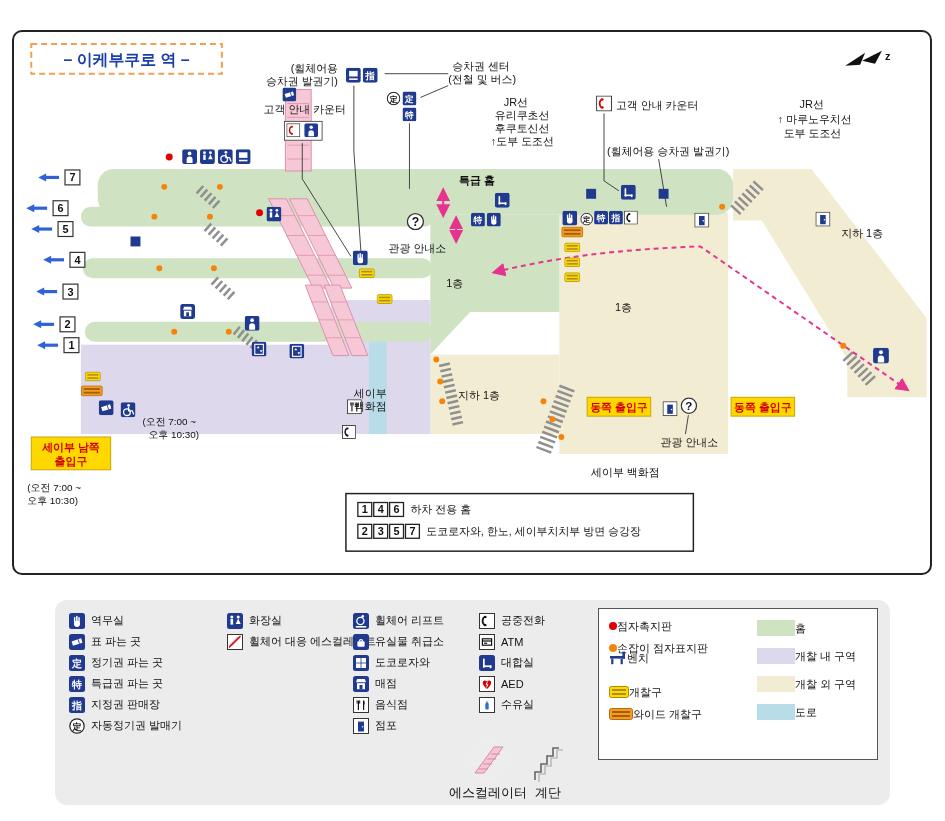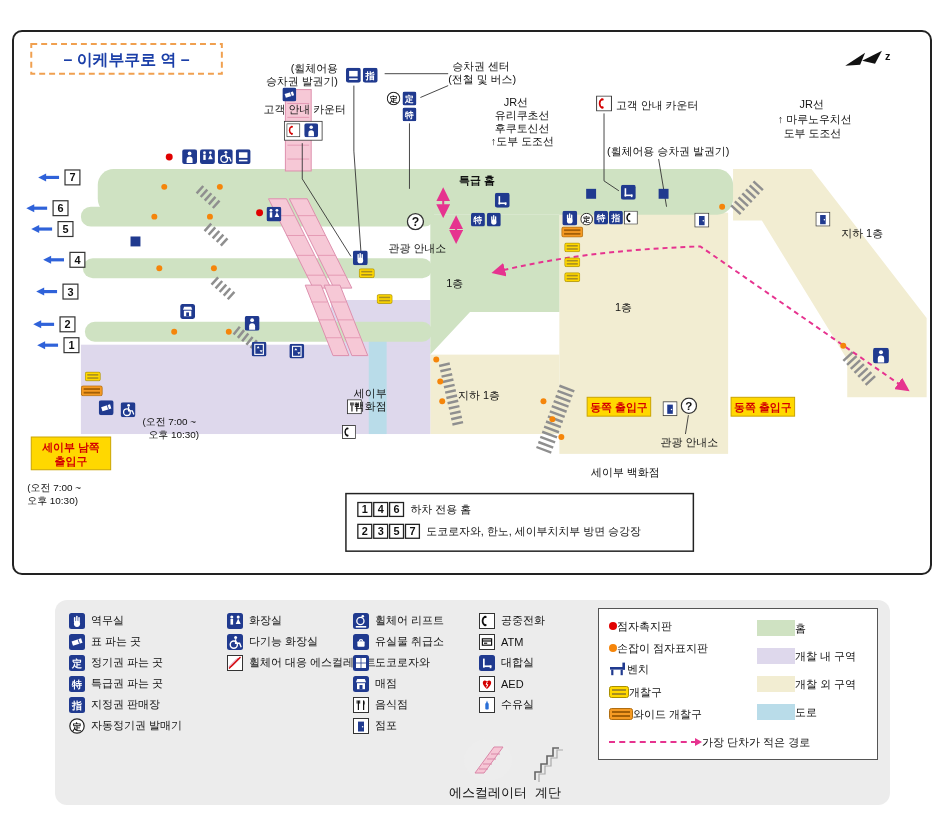--- a/index.html
+++ b/index.html
@@ -510,26 +510,20 @@
 
     <div class="lcol" style="left:172px;">
       <div class="lrow">
           <svg width="16" height="16" viewBox="0 0 16 16">
             <use href="#sym-toilet"></use>
           </svg>
           <span class="llabel">화장실</span>
         </div>
       <div class="lrow">
           <svg width="16" height="16" viewBox="0 0 16 16">
-            <use href="#sym-wheelchair"></use>
-          </svg>
-          <span class="llabel">다기능 화장실</span>
-        </div>
-      <div class="lrow">
-          <svg width="16" height="16" viewBox="0 0 16 16">
             <use href="#sym-esc-access"></use>
           </svg>
           <span class="llabel">휠체어 대응 에스컬레이트</span>
         </div>
     </div>
 
     <div class="lcol" style="left:298px;">
       <div class="lrow">
           <svg width="16" height="16" viewBox="0 0 16 16">
             <use href="#sym-lift"></use>
@@ -618,43 +612,38 @@
 
     <div class="lbox">
       <div class="lbrow" style="left:10px;top:8px;">
           <span class="dotred"></span>
           <span class="llabel">점자촉지판</span>
         </div>
       <div class="lbrow" style="left:10px;top:30px;">
           <span class="dotor"></span>
           <span class="llabel">손잡이 점자표지판</span>
         </div>
-      <div class="lbrow" style="left:10px;top:51px;">
+      <div class="lbrow" style="left:10px;top:40px;">
           <svg width="18" height="14" viewBox="0 0 18 14">
             <use href="#sym-bench"></use>
           </svg>
           <span class="llabel">벤치</span>
         </div>
       <div class="lbrow" style="left:10px;top:74px;">
           <svg width="20" height="12" viewBox="0 0 20 12">
             <use href="#sym-gate"></use>
           </svg>
           <span class="llabel">개찰구</span>
         </div>
       <div class="lbrow" style="left:10px;top:96px;">
           <svg width="24" height="12" viewBox="0 0 24 12">
             <use href="#sym-gate-wide"></use>
           </svg>
           <span class="llabel">와이드 개찰구</span>
         </div>
-      <div class="lbrow" style="left:10px;top:124px;">
-          <span class="dash"></span>
-          <span class="route-arrow"></span>
-          <span class="llabel">가장 단차가 적은 경로</span>
-        </div>
 
       <div class="lbrow" style="left:158px;top:10px;">
           <span class="swatch" style="background:#cfe2c2;"></span>
           <span class="llabel">홈</span>
         </div>
       <div class="lbrow" style="left:158px;top:38px;">
           <span class="swatch" style="background:#ded8ec;"></span>
           <span class="llabel">개찰 내 구역</span>
         </div>
       <div class="lbrow" style="left:158px;top:66px;">

